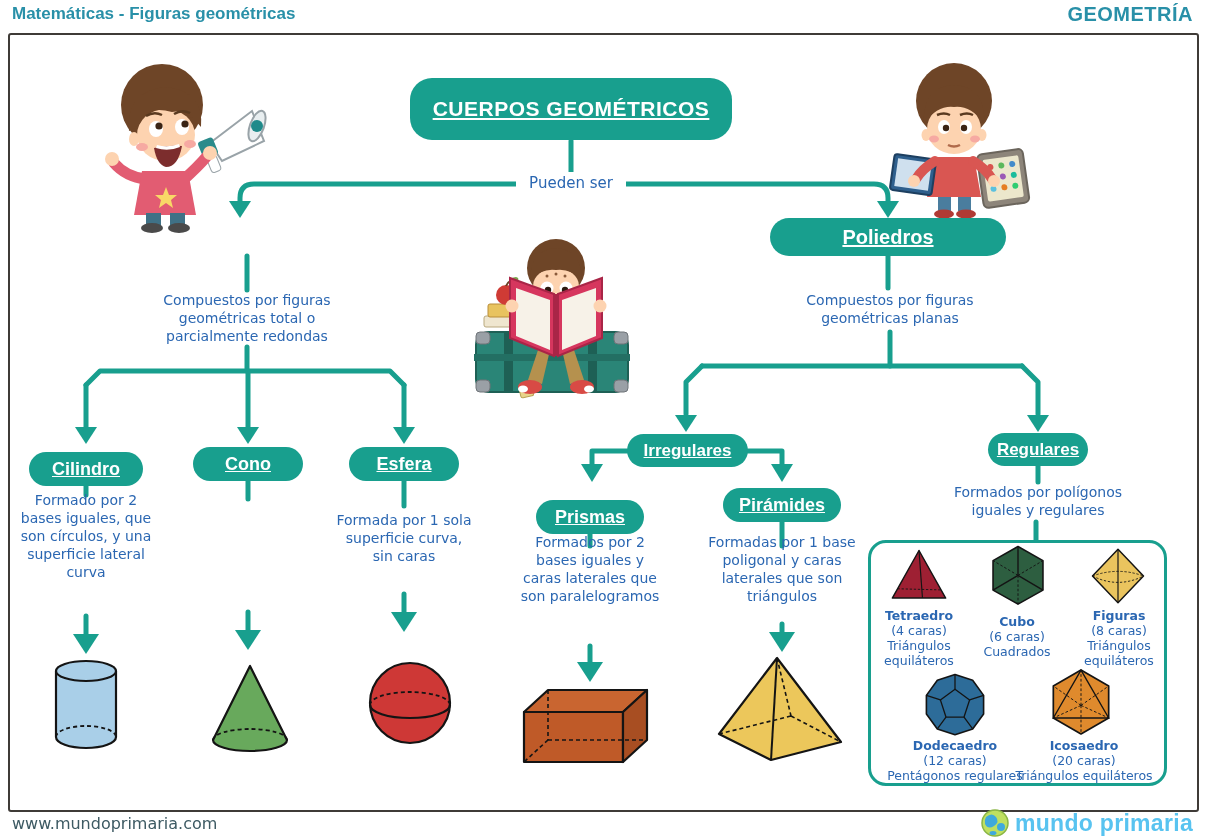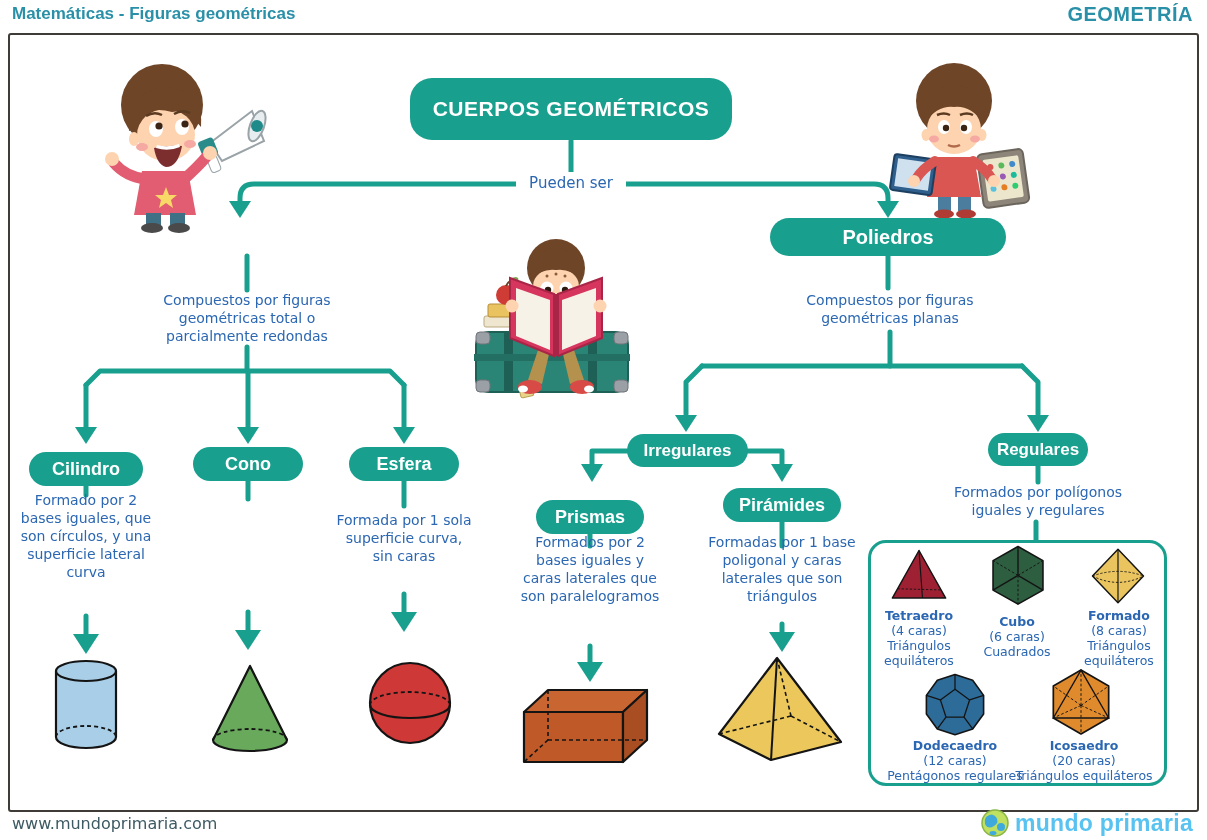--- a/index.html
+++ b/index.html
@@ -4,21 +4,21 @@
 <style>
   html,body{margin:0;padding:0;background:#fff;}
   #canvas{position:relative;width:1207px;height:840px;background:#fff;overflow:hidden;
           font-family:"Liberation Sans",sans-serif;}
   .hdr-left{position:absolute;left:12px;top:4px;font-size:17px;font-weight:bold;color:#2990a8;}
   .hdr-right{position:absolute;right:14px;top:3px;font-size:20px;font-weight:bold;color:#2990a8;letter-spacing:.5px;}
   .frame{position:absolute;left:8px;top:33px;width:1187px;height:775px;border:2px solid #3f3b37;border-radius:3px;}
   .connectors{position:absolute;left:0;top:0;z-index:1;pointer-events:none;}
   .illus{position:absolute;z-index:1;}
   .pill{position:absolute;z-index:2;background:#189f8e;color:#fff;font-weight:bold;
-        display:flex;align-items:center;justify-content:center;text-align:center;}
+        display:flex;align-items:center;justify-content:center;text-align:center;text-decoration:underline;}
   .title-pill{left:410px;top:78px;width:322px;height:62px;border-radius:22px;font-size:21px;letter-spacing:.5px;}
   .big-pill{height:38px;border-radius:19px;font-size:20px;top:218px;}
   .mid-pill{height:34px;border-radius:17px;font-size:18px;}
   .desc{position:absolute;z-index:2;color:#2b67b2;text-align:center;font-size:14px;line-height:1.28;
         font-family:"DejaVu Sans",sans-serif;}
   .pueden{position:absolute;z-index:2;left:516px;top:172px;width:110px;text-align:center;background:#fff;
           color:#2b67b2;font-size:15px;font-family:"DejaVu Sans",sans-serif;padding:2px 0;}
   .shape{position:absolute;z-index:2;}
   .polybox{position:absolute;z-index:2;left:868px;top:540px;width:299px;height:246px;
            border:3px solid #189f8e;border-radius:18px;box-sizing:border-box;background:#fff;}
@@ -290,21 +290,21 @@
     <div class="nm">Tetraedro</div>
     <div>(4 caras)</div>
     <div>Triángulos equiláteros</div>
   </div>
   <div class="polylabel" style="left:970px;top:614px;width:94px;">
     <div class="nm">Cubo</div>
     <div>(6 caras)</div>
     <div>Cuadrados</div>
   </div>
   <div class="polylabel" style="left:1072px;top:608px;width:94px;">
-    <div class="nm">Formado</div>
+    <div class="nm">Figuras</div>
     <div>(8 caras)</div>
     <div>Triángulos equiláteros</div>
   </div>
   <div class="polylabel" style="left:877px;top:738px;width:156px;">
     <div class="nm">Dodecaedro</div>
     <div>(12 caras)</div>
     <div>Pentágonos regulares</div>
   </div>
   <div class="polylabel" style="left:1008px;top:738px;width:152px;">
     <div class="nm">Icosaedro</div>

